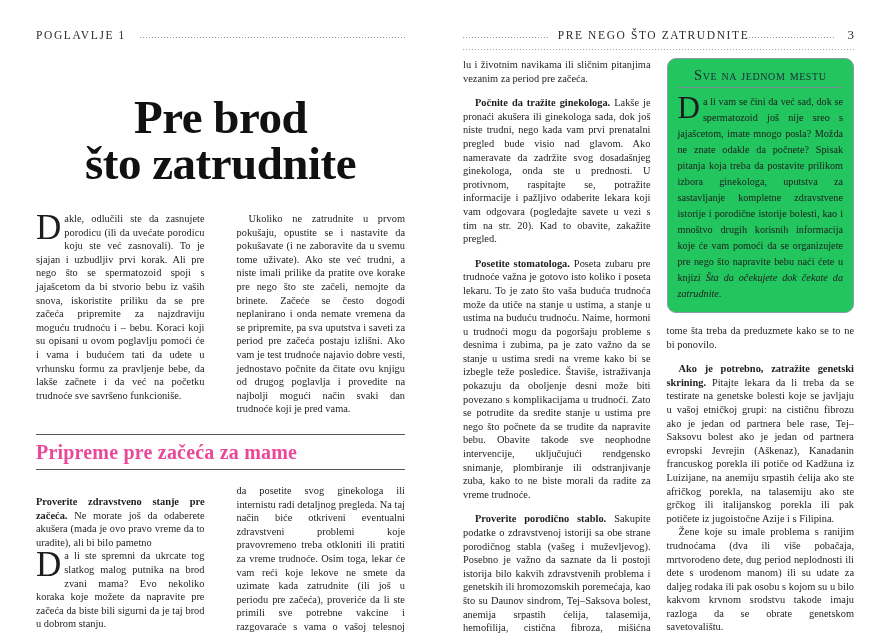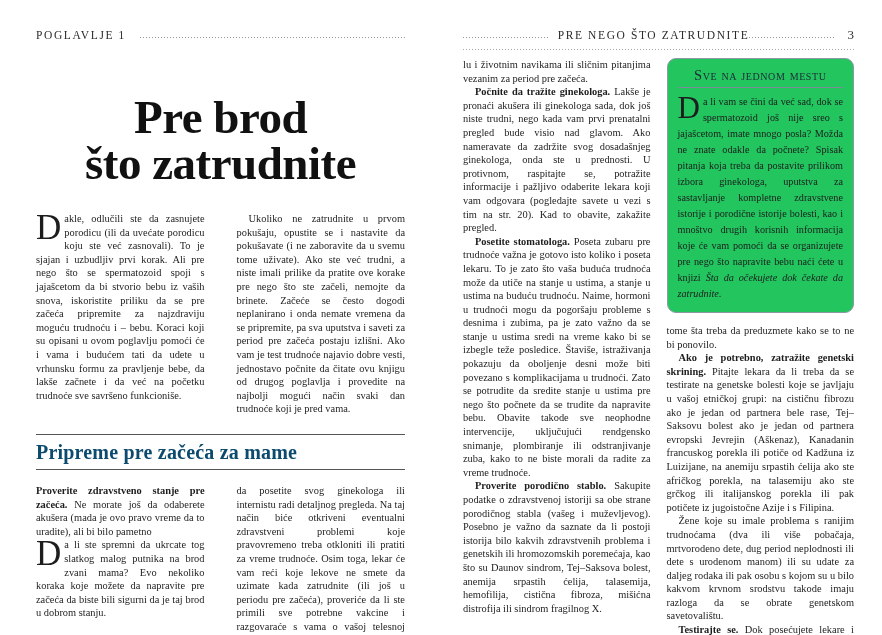--- a/index.html
+++ b/index.html
@@ -101,21 +101,21 @@
   }
   p.body {
     margin: 0;
     font-size: 10.4px;
     line-height: 13.6px;
     text-align: justify;
     hyphens: auto;
     color: #1d1d1d;
   }
   p.body + p.body { text-indent: 12px; }
-  p.body.run-in { text-indent: 0; }
+  p.body.run-in { margin-top: 11px; text-indent: 0; }
   .lead {
     text-indent: 0 !important;
   }
   .dropcap::first-letter {
     float: left;
     font-size: 35px;
     line-height: 28px;
     padding: 2px 3px 0 0;
     font-weight: normal;
     font-family: "Liberation Serif", "DejaVu Serif", serif;
@@ -134,21 +134,21 @@
     background: #555;
   }
   .ahead-rule-bot {
     height: 1px;
     background: #555;
   }
   .ahead {
     font-size: 20px;
     font-weight: bold;
     padding: 6px 0 5px 0;
-    color: #0c4a6e;
+    color: #ec4899;
     letter-spacing: 0.2px;
   }
 
   
   .rcols {
     display: flex;
     gap: 16px;
     margin-top: 8px;
     height: 560px;
   }

